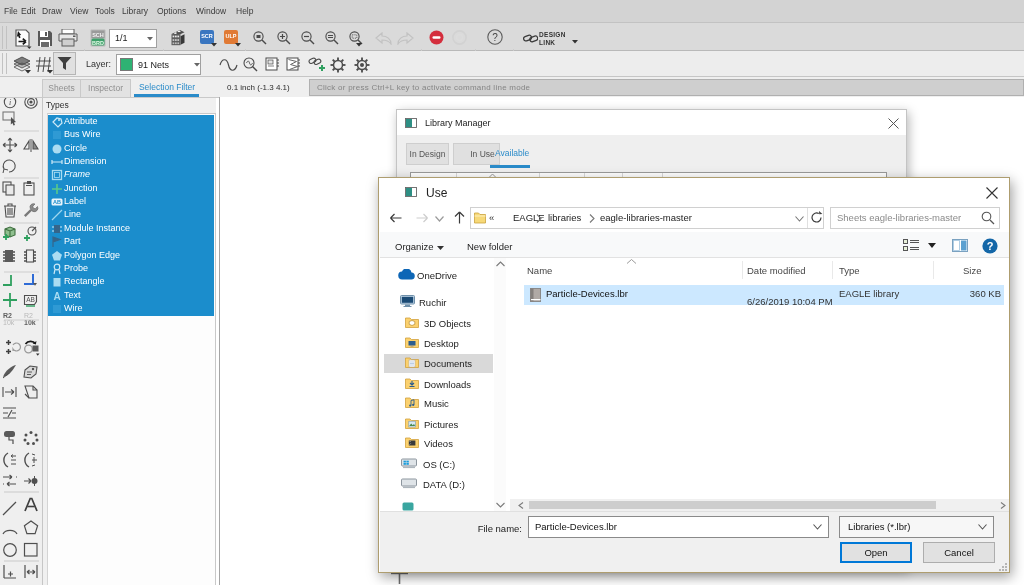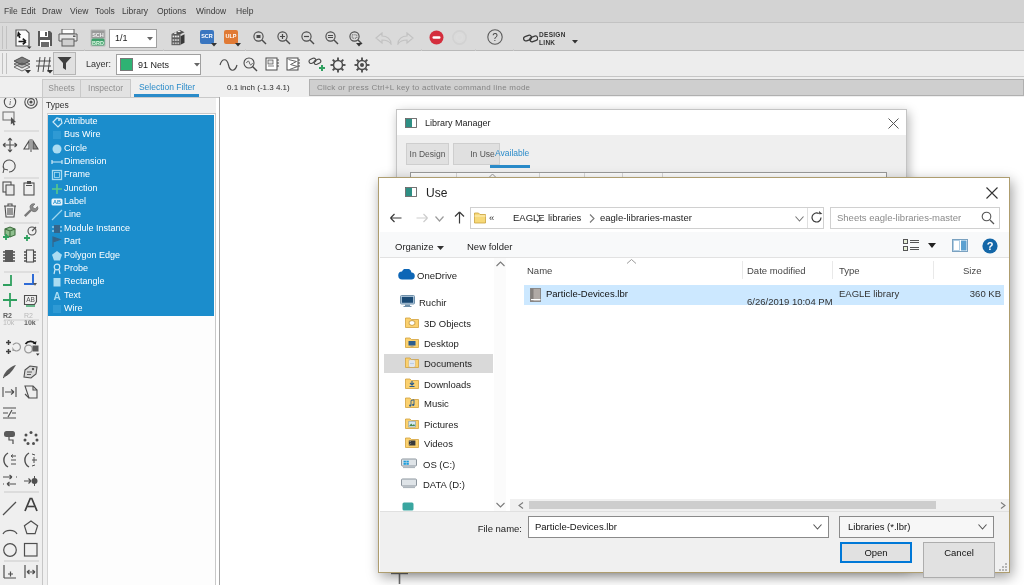--- a/index.html
+++ b/index.html
@@ -33,21 +33,21 @@
 #lm .tabbtn { position:absolute; top:33px; height:22px; background:#e0e0e0; border:1px solid #cecece; font-size:8.5px; color:#555; text-align:center; line-height:20px; }
 #use { z-index:4; left:378px; top:177px; width:632px; height:396px; background:#ffffff; border:1px solid #ae9d6f; box-shadow:2px 4px 12px rgba(0,0,0,0.38); font-size:9.5px; }
 .box { position:absolute; background:#fff; border:1px solid #d0d0d0; }
 #cmdbar { position:absolute; left:1px; top:54px; width:629px; height:26px; background:#f8f9fa; border-bottom:1px solid #e2e2e2; }
 .hdrsep { position:absolute; top:83px; width:1px; height:18px; background:#e9e9e9; }
 .hdrtxt { position:absolute; top:87px; color:#454545; font-size:9.5px; }
 #filerow { position:absolute; left:145px; top:107px; width:480px; height:20px; background:#cce8ff; }
 .treeitem { position:absolute; font-size:9.5px; color:#1c1c1c; }
 #footer { position:absolute; left:1px; top:333px; width:629px; height:61px; background:#f0f0f0; border-top:1px solid #e0e0e0; }
 #openbtn { position:absolute; left:461px; top:364px; width:72px; height:21px; background:#e1e1e1; border:2px solid #0078d7; font-size:9.5px; color:#111; text-align:center; line-height:17px; }
-#cancelbtn { position:absolute; left:544px; top:364px; width:72px; height:36px; background:#e1e1e1; border:1px solid #adadad; font-size:9.5px; color:#111; text-align:center; line-height:19px; }
+#cancelbtn { position:absolute; left:544px; top:364px; width:72px; height:21px; background:#e1e1e1; border:1px solid #adadad; font-size:9.5px; color:#111; text-align:center; line-height:19px; }
 </style>
 </head>
 <body>
 <div class="abs" id="menubar">
 <span style="left:4px;">File</span>
     <span style="left:21px;">Edit</span>
     <span style="left:42px;">Draw</span>
     <span style="left:70px;">View</span>
     <span style="left:95px;">Tools</span>
     <span style="left:122px;">Library</span>
@@ -286,21 +286,21 @@
         <circle cx="6" cy="6" r="4.5" fill="#aadcf2"></circle>
       </svg>
       <span class="tx">Circle</span>
     </div>
 <div class="trow" style="top:40.05px;">
       <svg width="12" height="12">
         <path d="M1 6h10M1 4v4M11 4v4" stroke="#cde9f7" stroke-width="1.2" fill="none"></path>
       </svg>
       <span class="tx">Dimension</span>
     </div>
-<div class="trow" style="top:53.4px;">
+<div class="trow" style="top:53.4px;font-style:italic;">
       <svg width="12" height="12">
         <rect x="1.5" y="1.5" width="9" height="9" fill="none" stroke="#aadcf2" stroke-width="1.3"></rect>
         <rect x="3.5" y="3.5" width="5" height="5" fill="none" stroke="#aadcf2" stroke-width="0.8"></rect>
       </svg>
       <span class="tx">Frame</span>
     </div>
 <div class="trow" style="top:66.75px;">
       <svg width="12" height="12">
         <path d="M6 1v10M1 6h10" stroke="#59c98a" stroke-width="1.6"></path>
       </svg>

